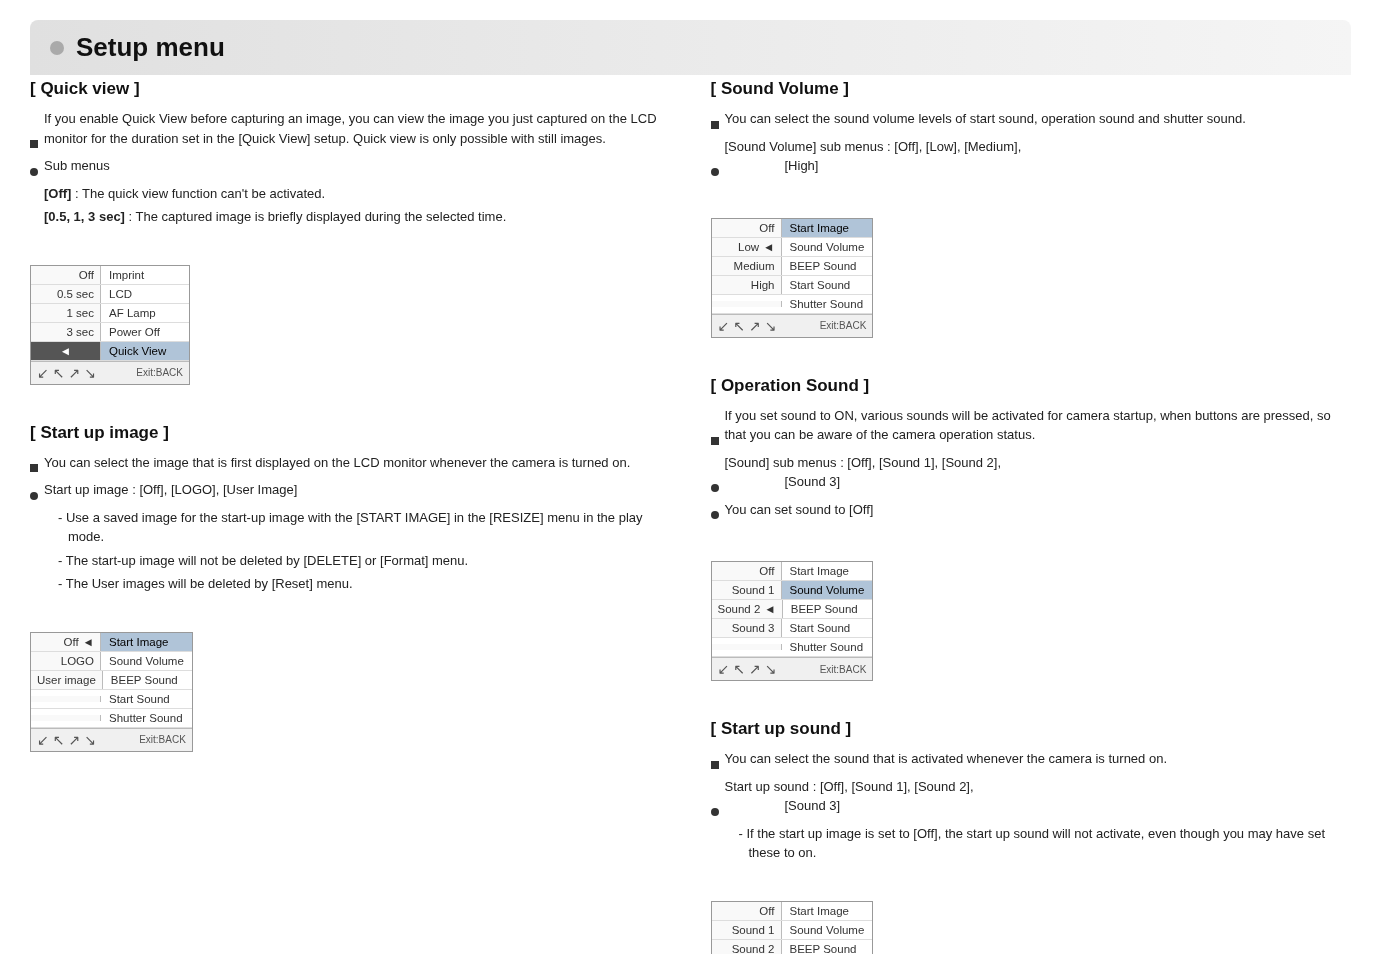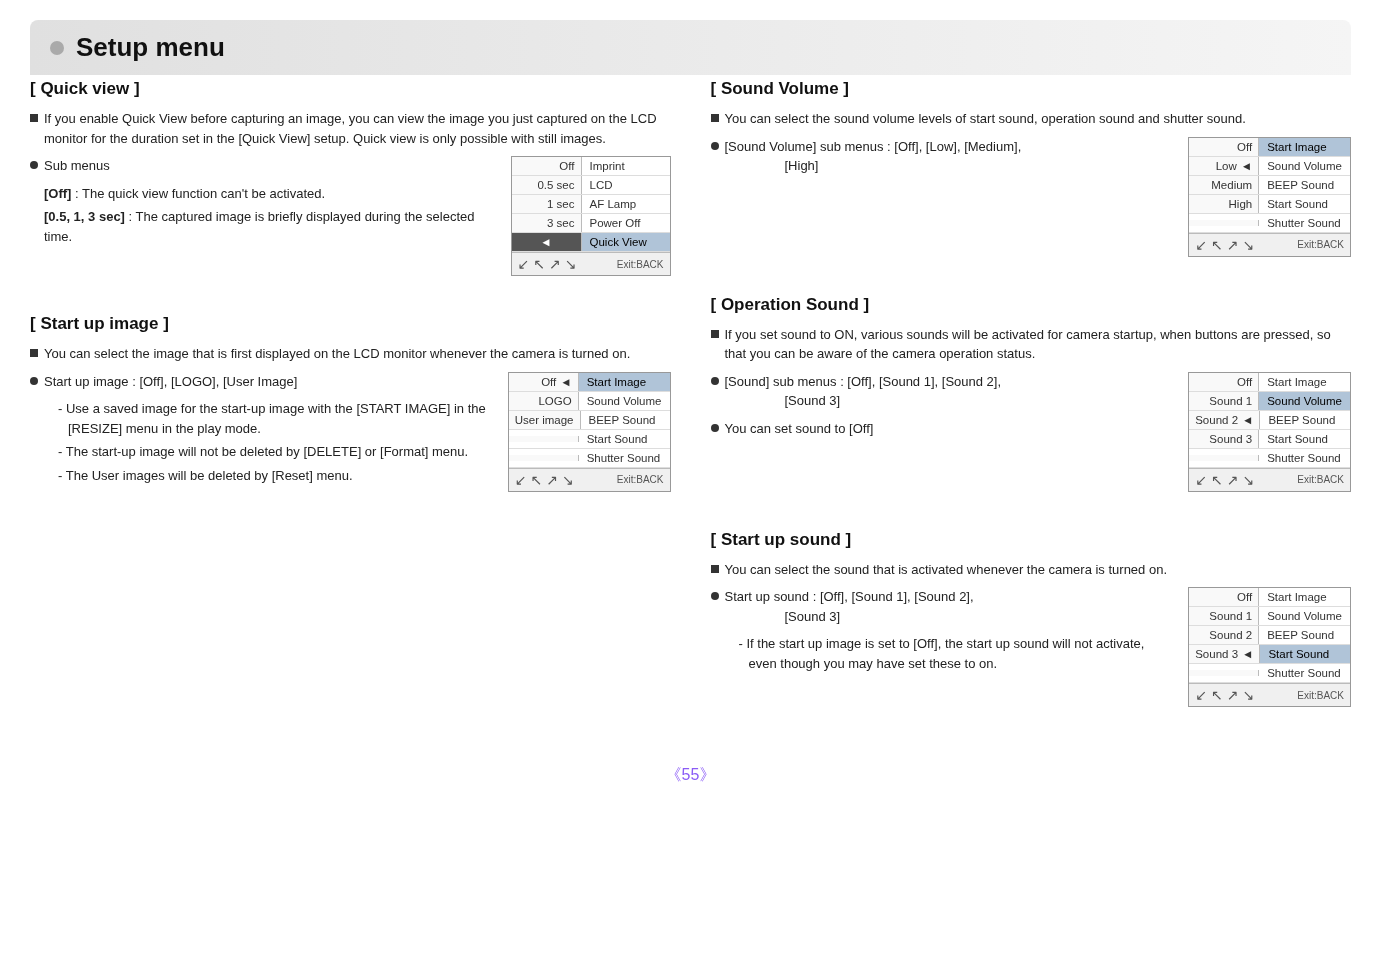--- a/index.html
+++ b/index.html
@@ -67,21 +67,21 @@
       width: 8px;
       height: 8px;
       background: #333;
       border-radius: 50%;
       margin-right: 6px;
       vertical-align: middle;
       flex-shrink: 0;
     }
     .text-block {
       display: flex;
-      align-items: flex-start;
+      align-items: flex-end;
       margin-bottom: 8px;
       line-height: 1.5;
     }
     .text-block .bullet-square, .text-block .bullet-round {
       margin-top: 5px;
     }
     .text-content {
       flex: 1;
     }
     .sub-item {
@@ -94,21 +94,21 @@
       margin-bottom: 4px;
       line-height: 1.5;
       text-indent: -10px;
       padding-left: 10px;
     }
 
     
     .menu-panel-container {
       display: flex;
       justify-content: flex-end;
-      margin-top: 0;
+      margin-top: 18px;
       margin-bottom: 10px;
     }
     .menu-panel {
       border: 1px solid #999;
       background: #fff;
       font-size: 11.5px;
       min-width: 160px;
     }
     .menu-row {
       display: flex;
@@ -157,20 +157,21 @@
       text-align: center;
       font-size: 16px;
       margin-top: 20px;
       color: #8b5cf6;
     }
 
     .section-with-panel {
       display: flex;
       gap: 16px;
       align-items: flex-start;
+      flex-direction: column;
     }
     .section-text-part {
       flex: 1;
     }
   </style>
 </head>
 <body>
 
 <div class="page-header">
   <span class="header-dot"></span>

